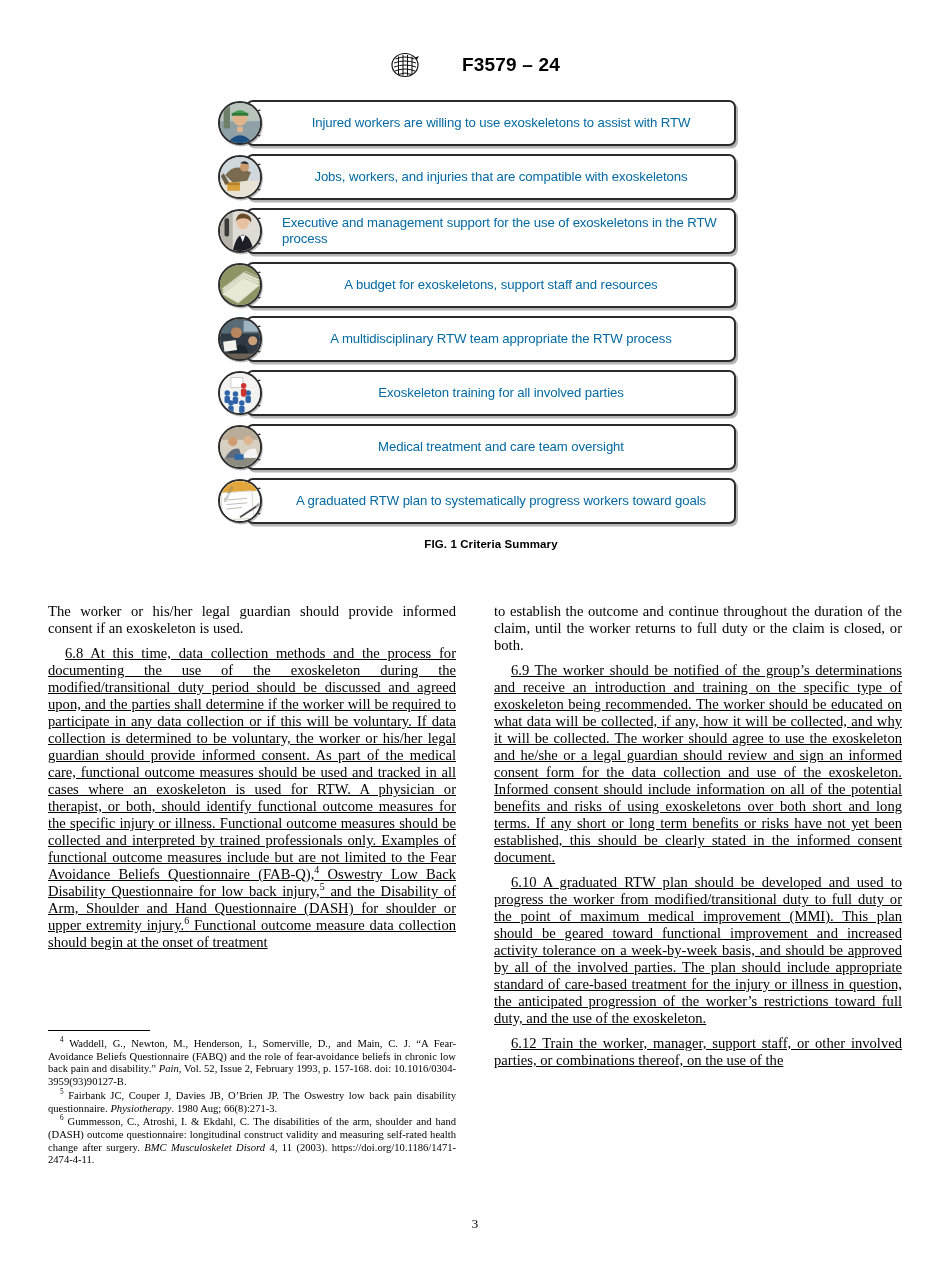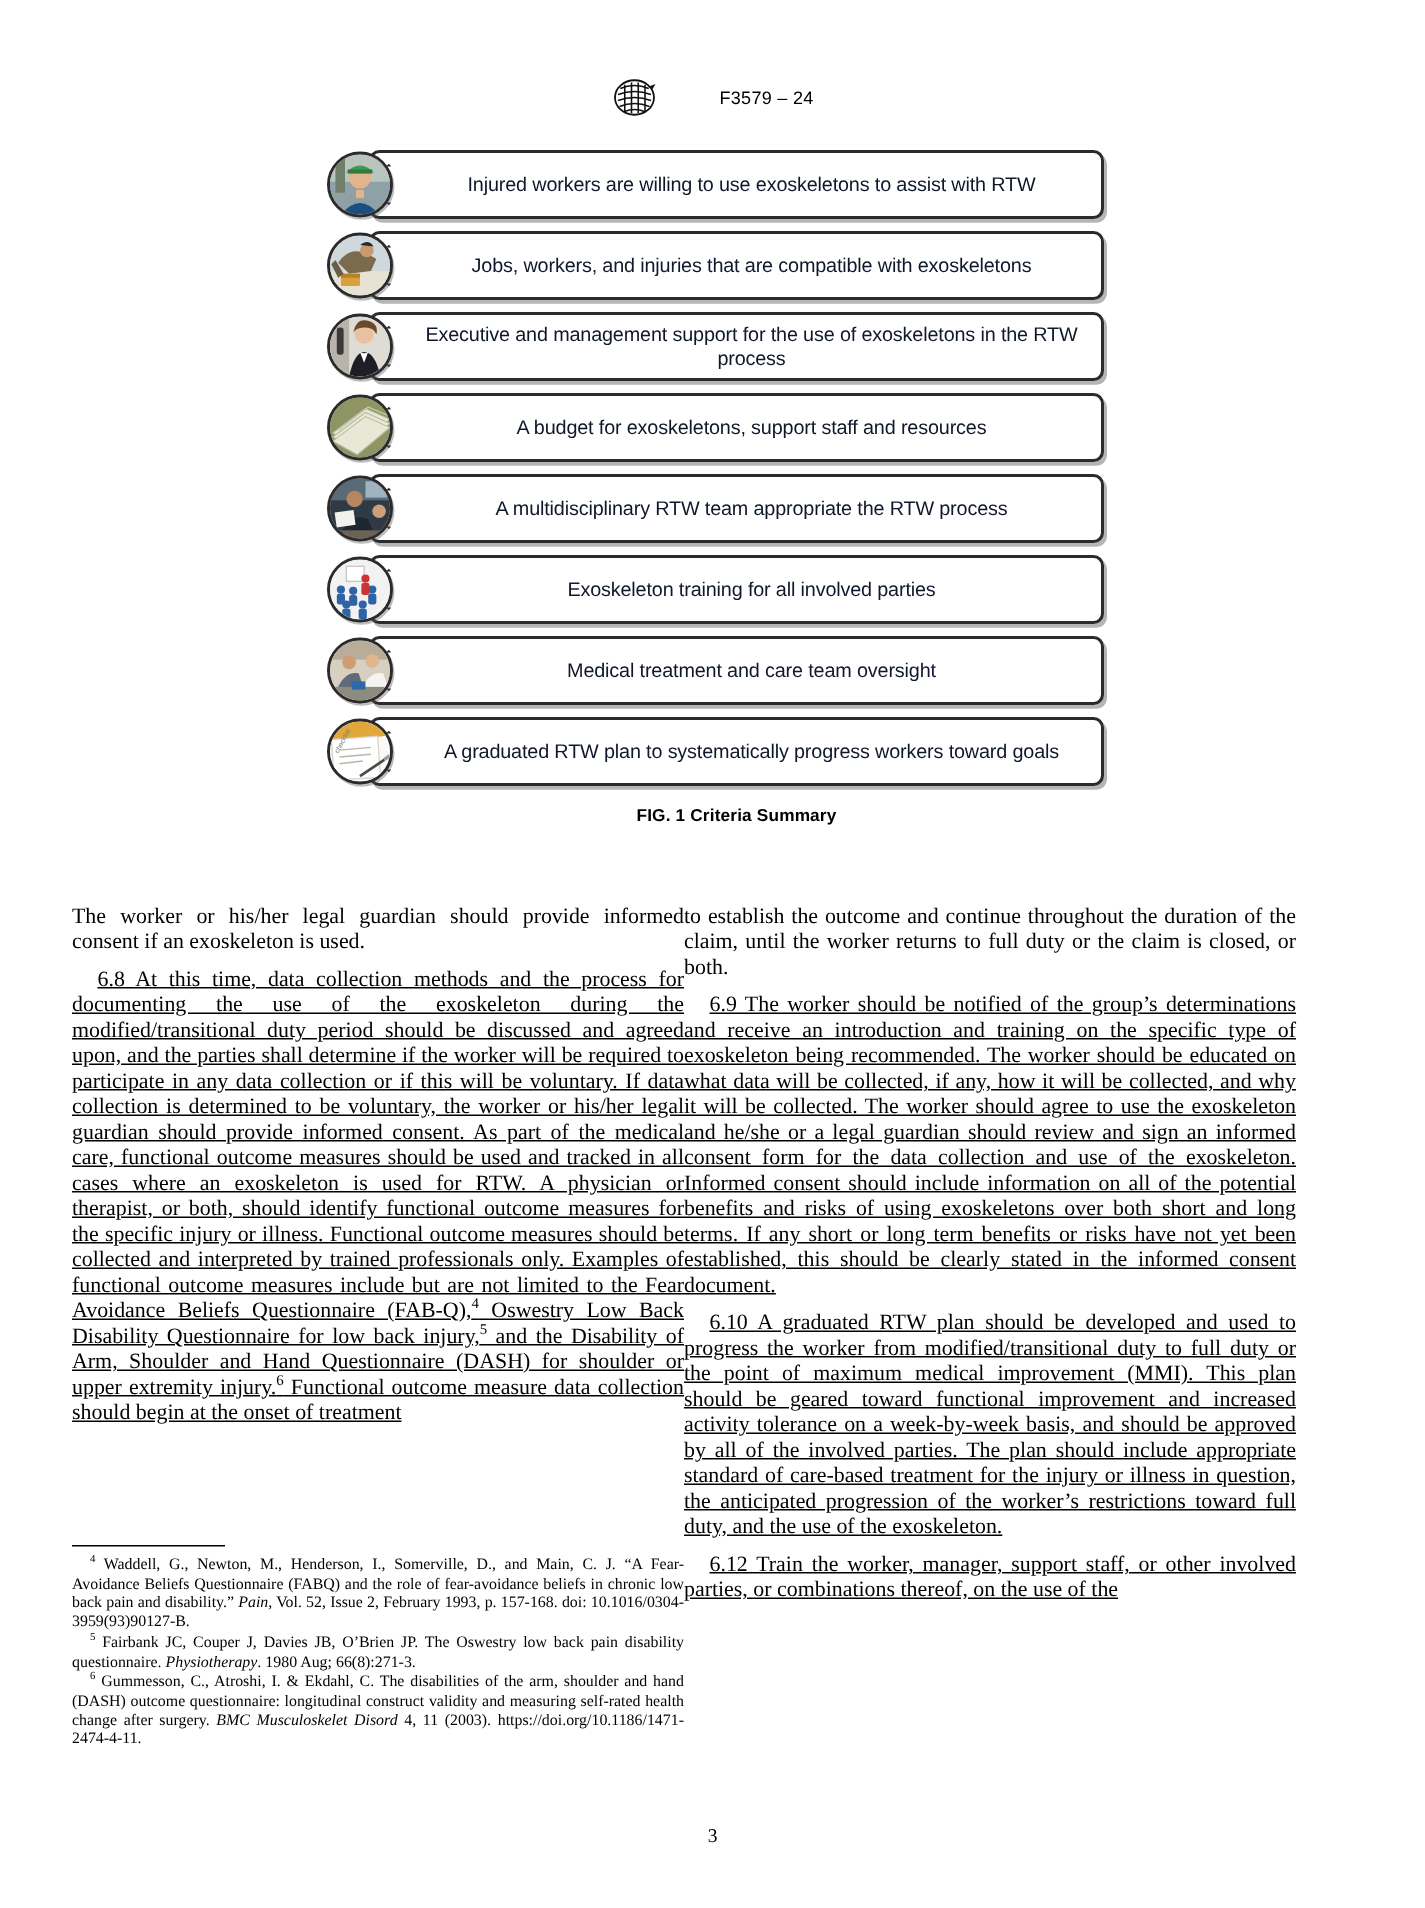--- a/index.html
+++ b/index.html
@@ -27,22 +27,22 @@
     justify-content: center;
     gap: 9px;
   }
   .astm-logo {
     width: 30px;
     height: 26px;
     flex: 0 0 auto;
   }
   .doc-designation {
     font-family: "Liberation Sans", "DejaVu Sans", sans-serif;
-    font-size: 12px;
-    font-weight: normal;
+    font-size: 19px;
+    font-weight: bold;
     letter-spacing: 0.2px;
     padding-left: 33px;
   }
 
   
   .figure {
     position: absolute;
     top: 100px;
     left: 218px;
     width: 518px;
@@ -67,22 +67,21 @@
     box-shadow: 2px 2.5px 0 rgba(90,90,90,0.45);
     display: flex;
     align-items: center;
     justify-content: center;
     padding: 0 14px 0 34px;
   }
   .criteria-label {
     font-family: "Liberation Sans", "DejaVu Sans", sans-serif;
     font-size: 13.2px;
     line-height: 1.22;
-    text-align: center;
-    color: #0f172a;
+    color: #0369a1;
     letter-spacing: -0.1px;
   }
 
   
   .box-notch {
     position: absolute;
     left: -1px;
     top: 50%;
     width: 13px;
     height: 26px;
@@ -119,20 +118,21 @@
     letter-spacing: 0.1px;
   }
 
   
   .columns {
     position: absolute;
     top: 603px;
     left: 48px;
     width: 854px;
     display: flex;
+    gap: 38px;
   }
   .col {
     width: 408px;
   }
   .col p {
     margin: 0;
     font-size: 14.6px;
     line-height: 1.165;
     text-align: justify;
     text-justify: inter-word;

